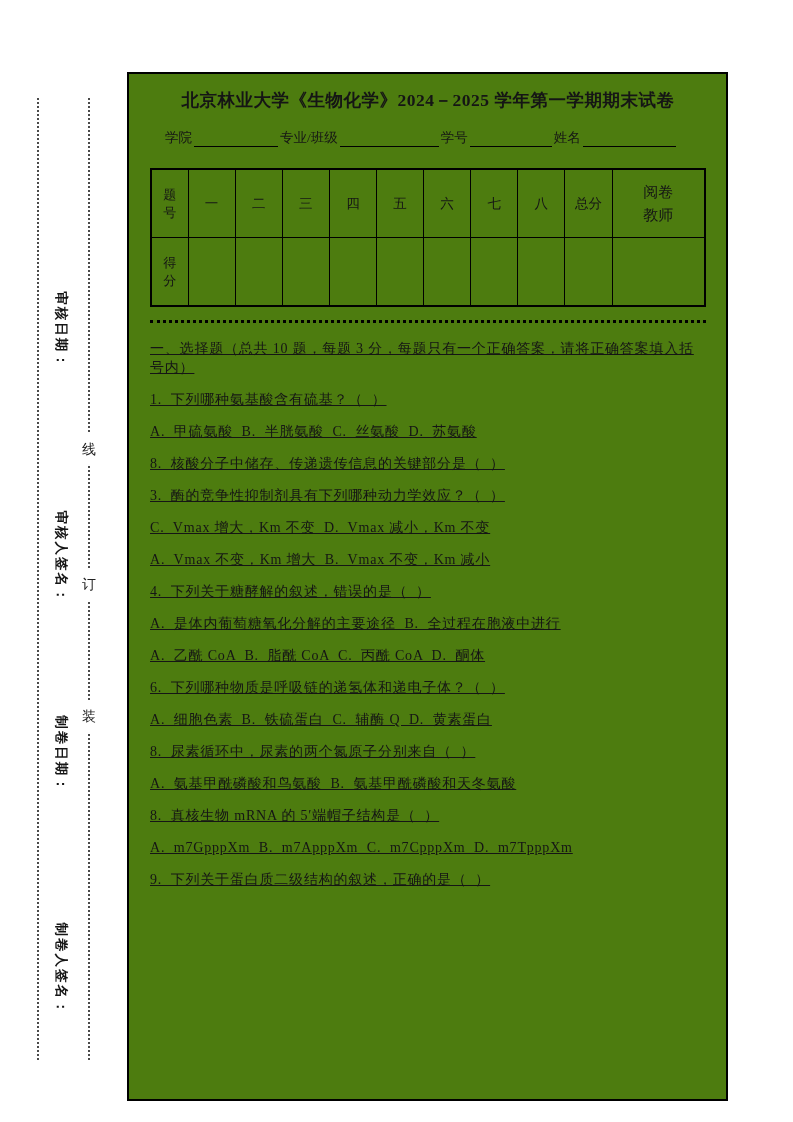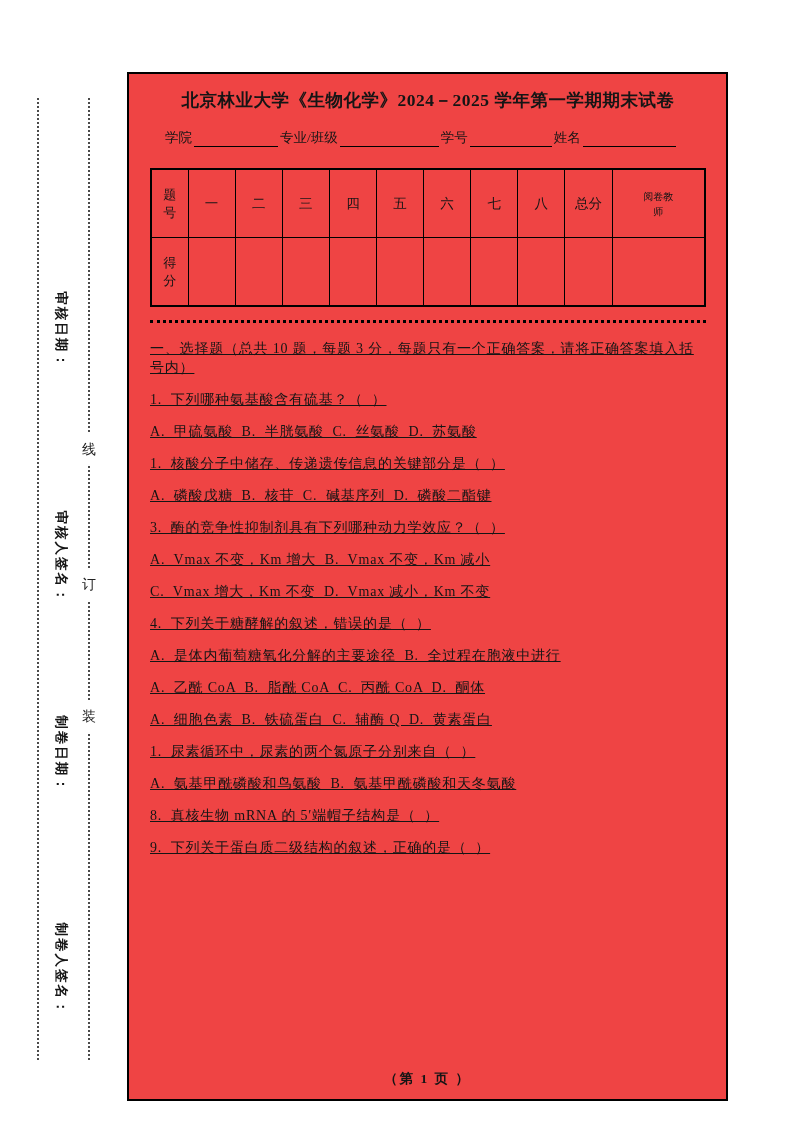--- a/index.html
+++ b/index.html
@@ -22,37 +22,37 @@
     transform-origin: 0 0; transform: rotate(90deg) translate(-50%, -50%);
   }
   .bind-char {
     position: absolute; left: 89px; transform: translate(-50%, -50%);
     font-size: 14px; background: #ffffff; padding: 7px 2px; z-index: 2; color: #222;
   }
 
   
   .main-box {
     position: absolute; left: 127px; top: 72px; width: 601px; height: 1029px;
-    border: 2.5px solid #000; background: #ef4444; padding: 14px 20px 40px 21px;
+    border: 2.5px solid #000; background: #4d7c0f; padding: 14px 20px 40px 21px;
   }
   .title { text-align: center; font-weight: bold; font-size: 17.5px; letter-spacing: 0.5px; }
 
   .form-line { margin-top: 17px; padding-left: 15px; font-size: 13.5px; display: flex; align-items: flex-end; gap: 2px; }
   .form-line .f-label { white-space: nowrap; }
   .blank { display: inline-block; border-bottom: 1.5px solid #000; height: 16px; }
   .b1 { width: 84px; } .b2 { width: 99px; } .b3 { width: 82px; } .b4 { width: 93px; }
 
   table.score { border-collapse: collapse; width: 100%; margin-top: 21px; table-layout: fixed; border: 2px solid #000; }
   table.score td { border: 1.6px solid #000; text-align: center; vertical-align: middle; font-size: 13.5px; padding: 0; }
   tr.r1 { height: 46px; }
   tr.r2 { height: 42px; }
   td.c-corner { width: 37px; }
   td.c-grader { width: 93px; }
   .stack1 { width: 15px; margin: 16px auto; word-break: break-all; line-height: 1.35; font-size: 13px; }
-  .stack2 { width: 30px; margin: 8px auto; word-break: break-all; line-height: 1.5; font-size: 10px; }
+  .stack2 { width: 30px; margin: 8px auto; word-break: break-all; line-height: 1.5; font-size: 15px; }
 
   .dotted-sep { margin-top: 13px; border-top: 3.5px dotted #000; height: 0; }
 
   .body-text { margin-top: 16px; font-size: 14px; letter-spacing: 0.8px; text-decoration: underline; }
   .body-text p { white-space: pre-wrap; line-height: 19px; margin-bottom: 13px; }
 
   .footer { position: absolute; left: 0; right: 0; bottom: 11px; text-align: center; font-weight: bold; font-size: 13.5px; letter-spacing: 2px; }
 </style>
 </head>
 <body>
@@ -122,36 +122,36 @@
     </table>
 
   <div class="dotted-sep"></div>
 
   <div class="body-text">
     <p>一、选择题（总共 10 题，每题 3 分，每题只有一个正确答案，请将正确答案填入括号内）</p>
 
     <p>1.  下列哪种氨基酸含有硫基？（  ）</p>
     <p>A.  甲硫氨酸  B.  半胱氨酸  C.  丝氨酸  D.  苏氨酸</p>
 
-    <p>1.  核酸分子中储存、传递遗传信息的关键部分是（  ）</p>
-    <p>A.  磷酸戊糖  B.  核苷  C.  碱基序列  D.  磷酸二酯键</p>
+    <p>8.  核酸分子中储存、传递遗传信息的关键部分是（  ）</p>
 
     <p>3.  酶的竞争性抑制剂具有下列哪种动力学效应？（  ）</p>
+    <p>C.  Vmax 增大，Km 不变  D.  Vmax 减小，Km 不变</p>
     <p>A.  Vmax 不变，Km 增大  B.  Vmax 不变，Km 减小</p>
-    <p>C.  Vmax 增大，Km 不变  D.  Vmax 减小，Km 不变</p>
 
     <p>4.  下列关于糖酵解的叙述，错误的是（  ）</p>
     <p>A.  是体内葡萄糖氧化分解的主要途径  B.  全过程在胞液中进行</p>
 
     <p>A.  乙酰 CoA  B.  脂酰 CoA  C.  丙酰 CoA  D.  酮体</p>
 
+    <p>6.  下列哪种物质是呼吸链的递氢体和递电子体？（  ）</p>
     <p>A.  细胞色素  B.  铁硫蛋白  C.  辅酶 Q  D.  黄素蛋白</p>
 
-    <p>1.  尿素循环中，尿素的两个氮原子分别来自（  ）</p>
+    <p>8.  尿素循环中，尿素的两个氮原子分别来自（  ）</p>
     <p>A.  氨基甲酰磷酸和鸟氨酸  B.  氨基甲酰磷酸和天冬氨酸</p>
 
     <p>8.  真核生物 mRNA 的 5′端帽子结构是（  ）</p>
+    <p>A.  m7GpppXm  B.  m7ApppXm  C.  m7CpppXm  D.  m7TpppXm</p>
 
     <p>9.  下列关于蛋白质二级结构的叙述，正确的是（  ）</p>
   </div>
 
-  <div class="footer">（第 1 页 ）</div>
 </div>
 
 </body></html>

